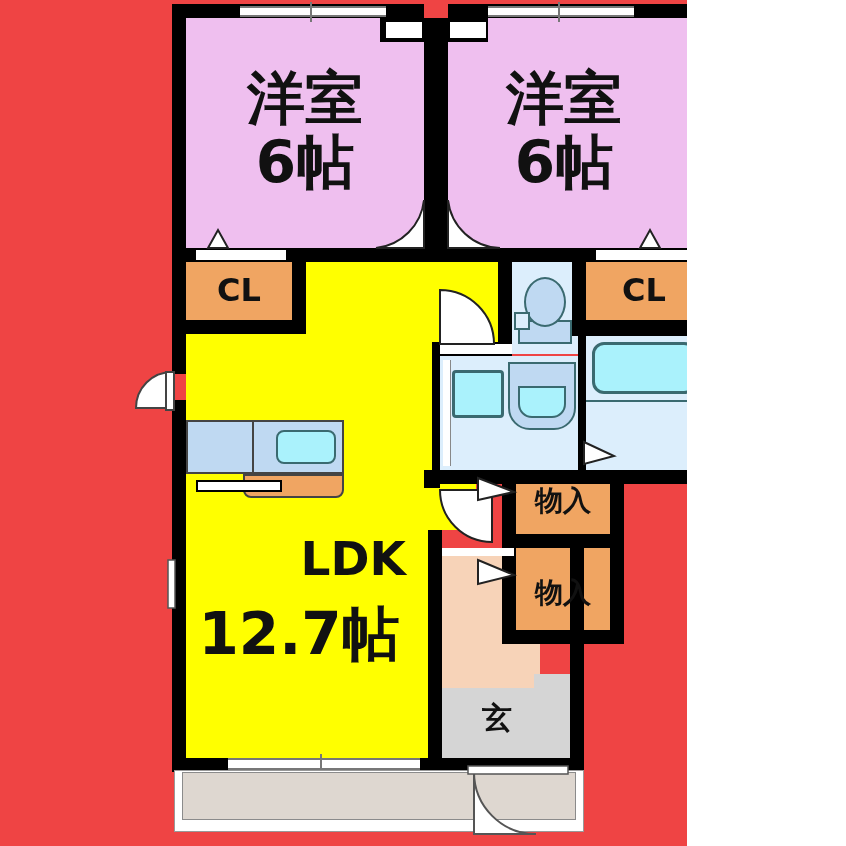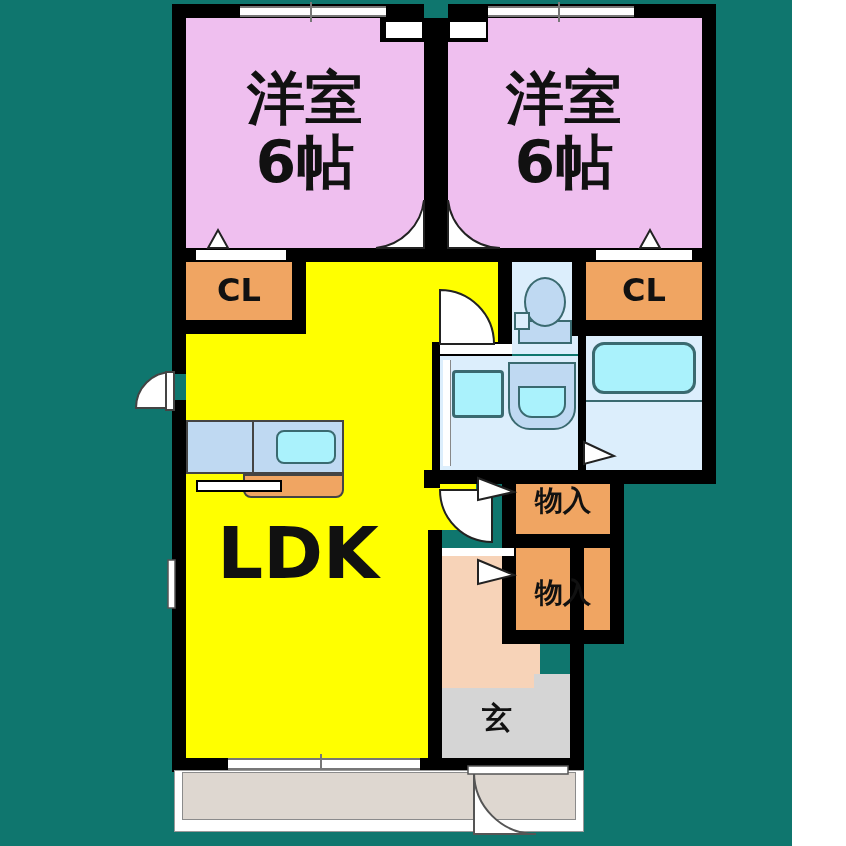--- a/index.html
+++ b/index.html
@@ -1,21 +1,21 @@
 <!DOCTYPE html>
 <html><head>
 <meta charset="utf-8">
 <title>間取り図</title>
 <style>
   html,body{margin:0;padding:0;background:#ffffff;}
   body{font-family:"Liberation Sans","DejaVu Sans",sans-serif;}
   #plan{
     position:relative;
-    width:792px;height:846px;
-    background:#0f766e;
+    width:687px;height:846px;
+    background:#ef4444;
     overflow:hidden;
   }
   
   .fill{position:absolute;box-sizing:border-box;}
   .wall{position:absolute;background:#000000;box-sizing:border-box;}
   .label{
     position:absolute;
     color:#111111;
     font-family:"DejaVu Sans","Liberation Sans",sans-serif;
     font-weight:700;
@@ -161,21 +161,22 @@
 
   <div class="label" style="left:186px;top:68px;width:238px;font-size:58px;">洋室</div>
   <div class="label" style="left:186px;top:132px;width:238px;font-size:58px;">6帖</div>
 
   <div class="label" style="left:448px;top:68px;width:232px;font-size:58px;">洋室</div>
   <div class="label" style="left:448px;top:132px;width:232px;font-size:58px;">6帖</div>
 
   <div class="label" style="left:186px;top:274px;width:106px;font-size:32px;">CL</div>
   <div class="label" style="left:586px;top:274px;width:116px;font-size:32px;">CL</div>
 
-  <div class="label" style="left:190px;top:516px;width:216px;font-size:72px;">LDK</div>
+  <div class="label" style="left:190px;top:534px;width:216px;font-size:47px;text-align:right;">LDK</div>
+  <div class="label" style="left:186px;top:604px;width:226px;font-size:58px;">12.7帖</div>
 
   <div class="label" style="left:516px;top:486px;width:94px;font-size:28px;">物入</div>
   <div class="label" style="left:516px;top:578px;width:94px;font-size:28px;">物入</div>
 
   <div class="label" style="left:468px;top:702px;width:58px;font-size:30px;">玄</div>
 
 
 </div>
 
 </body></html>

